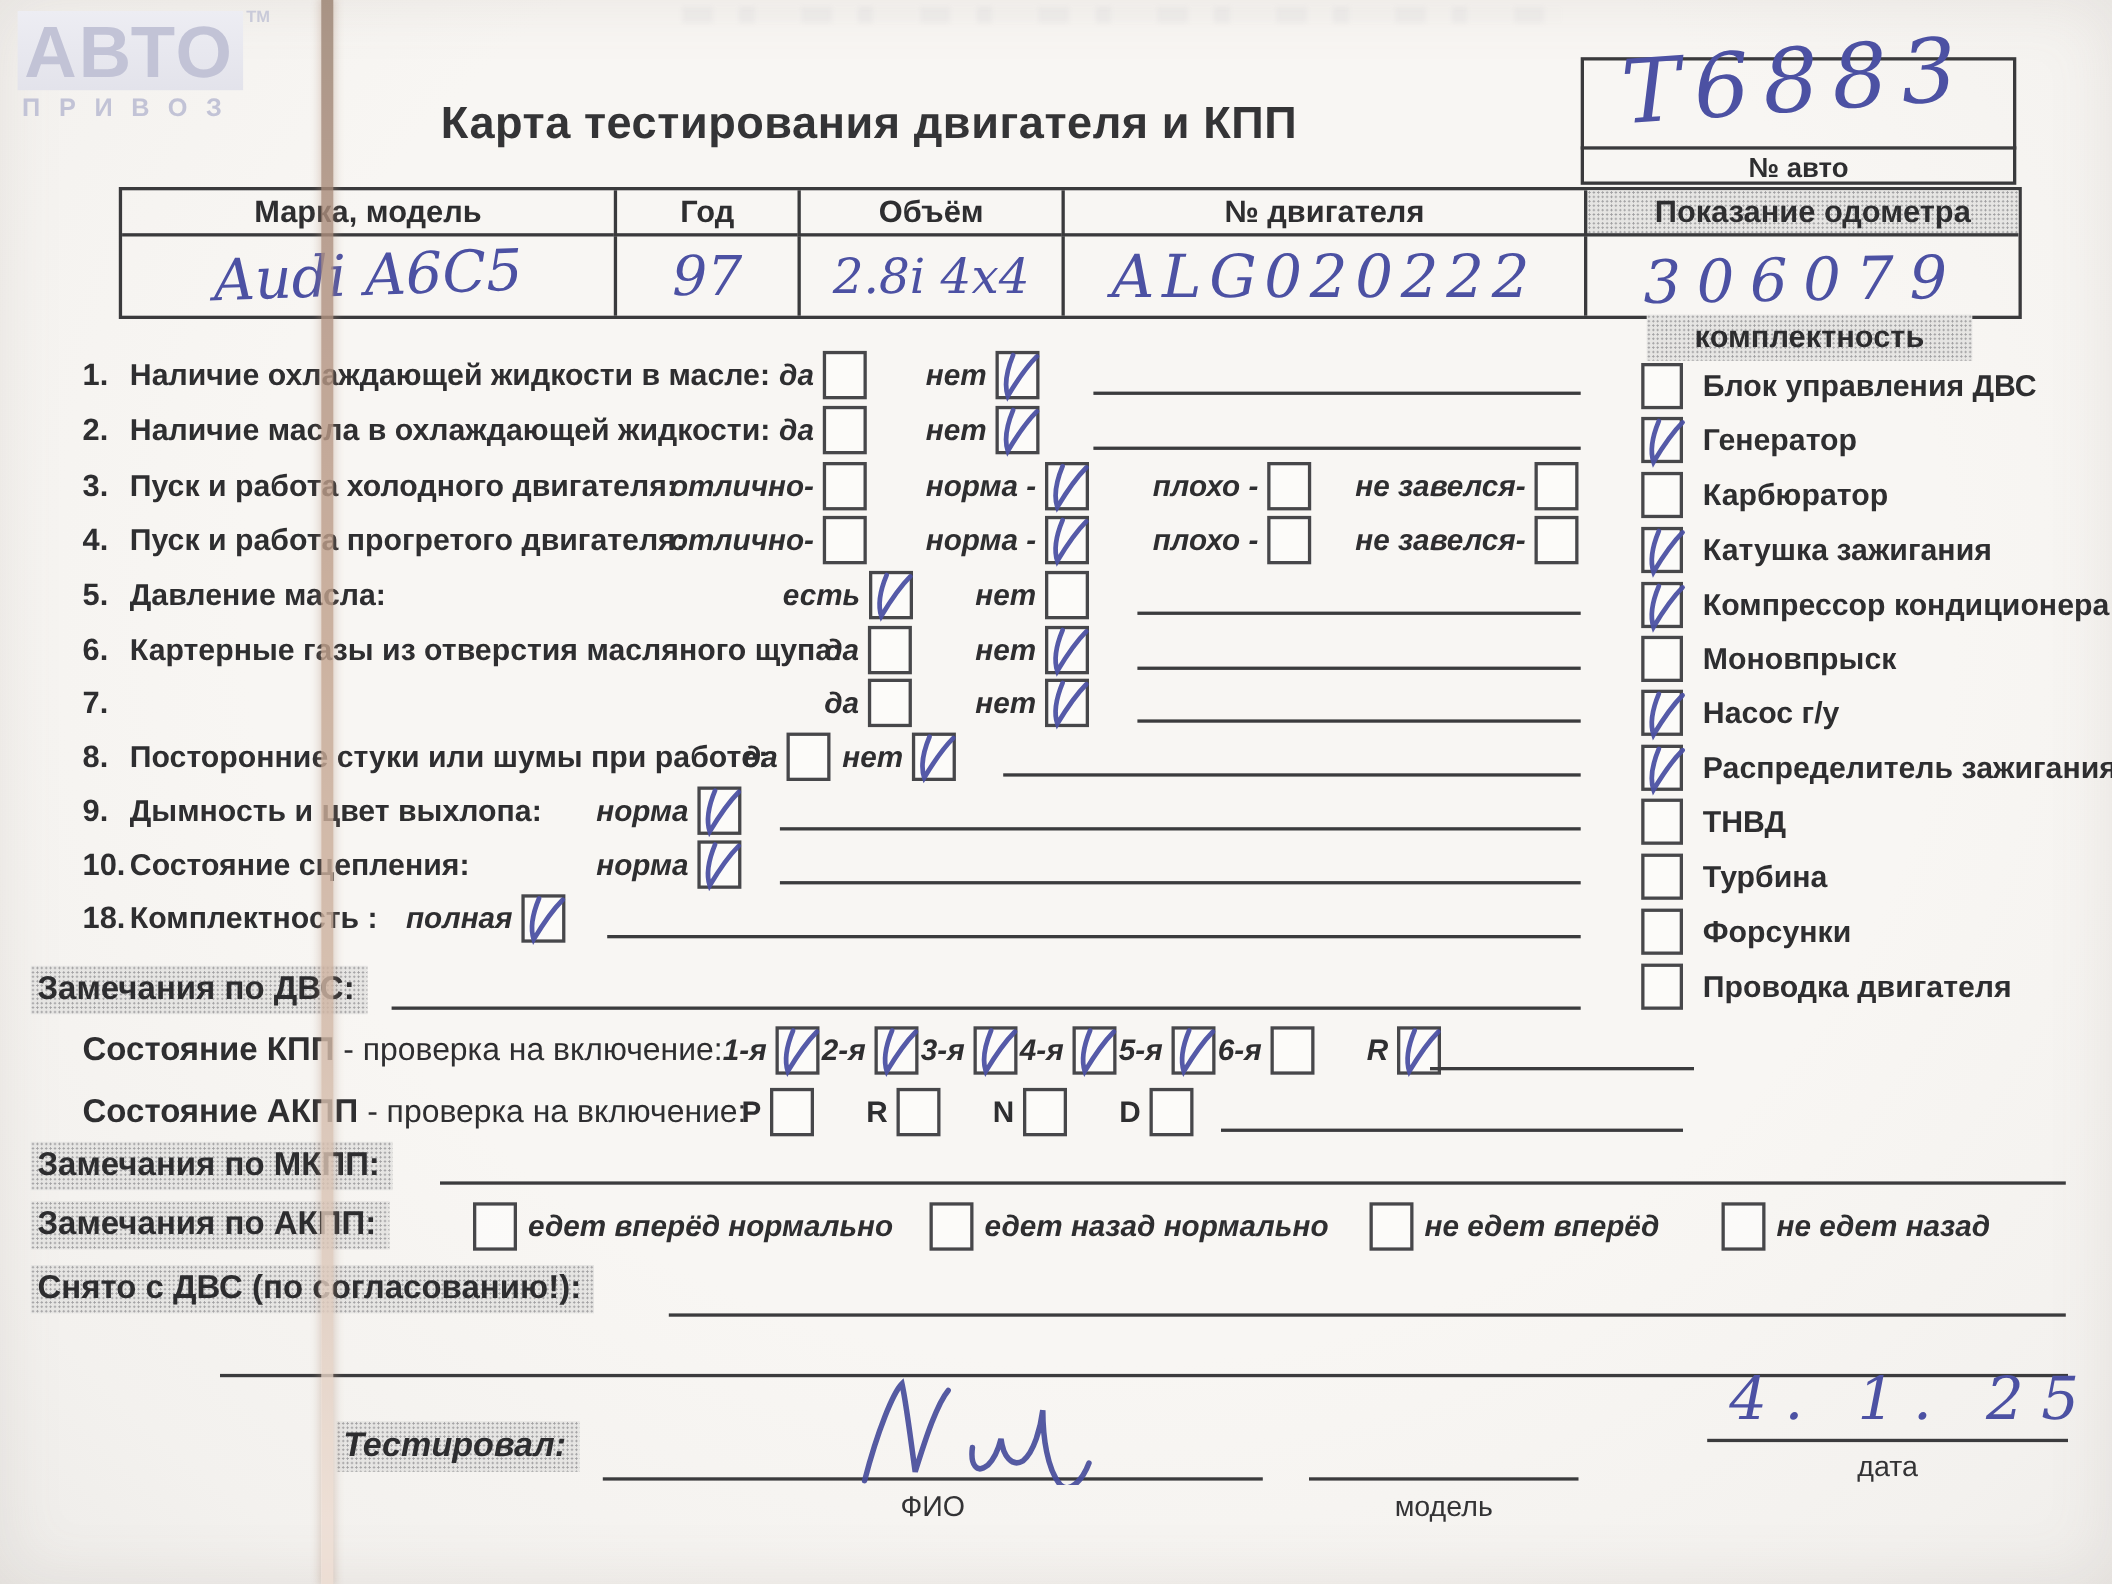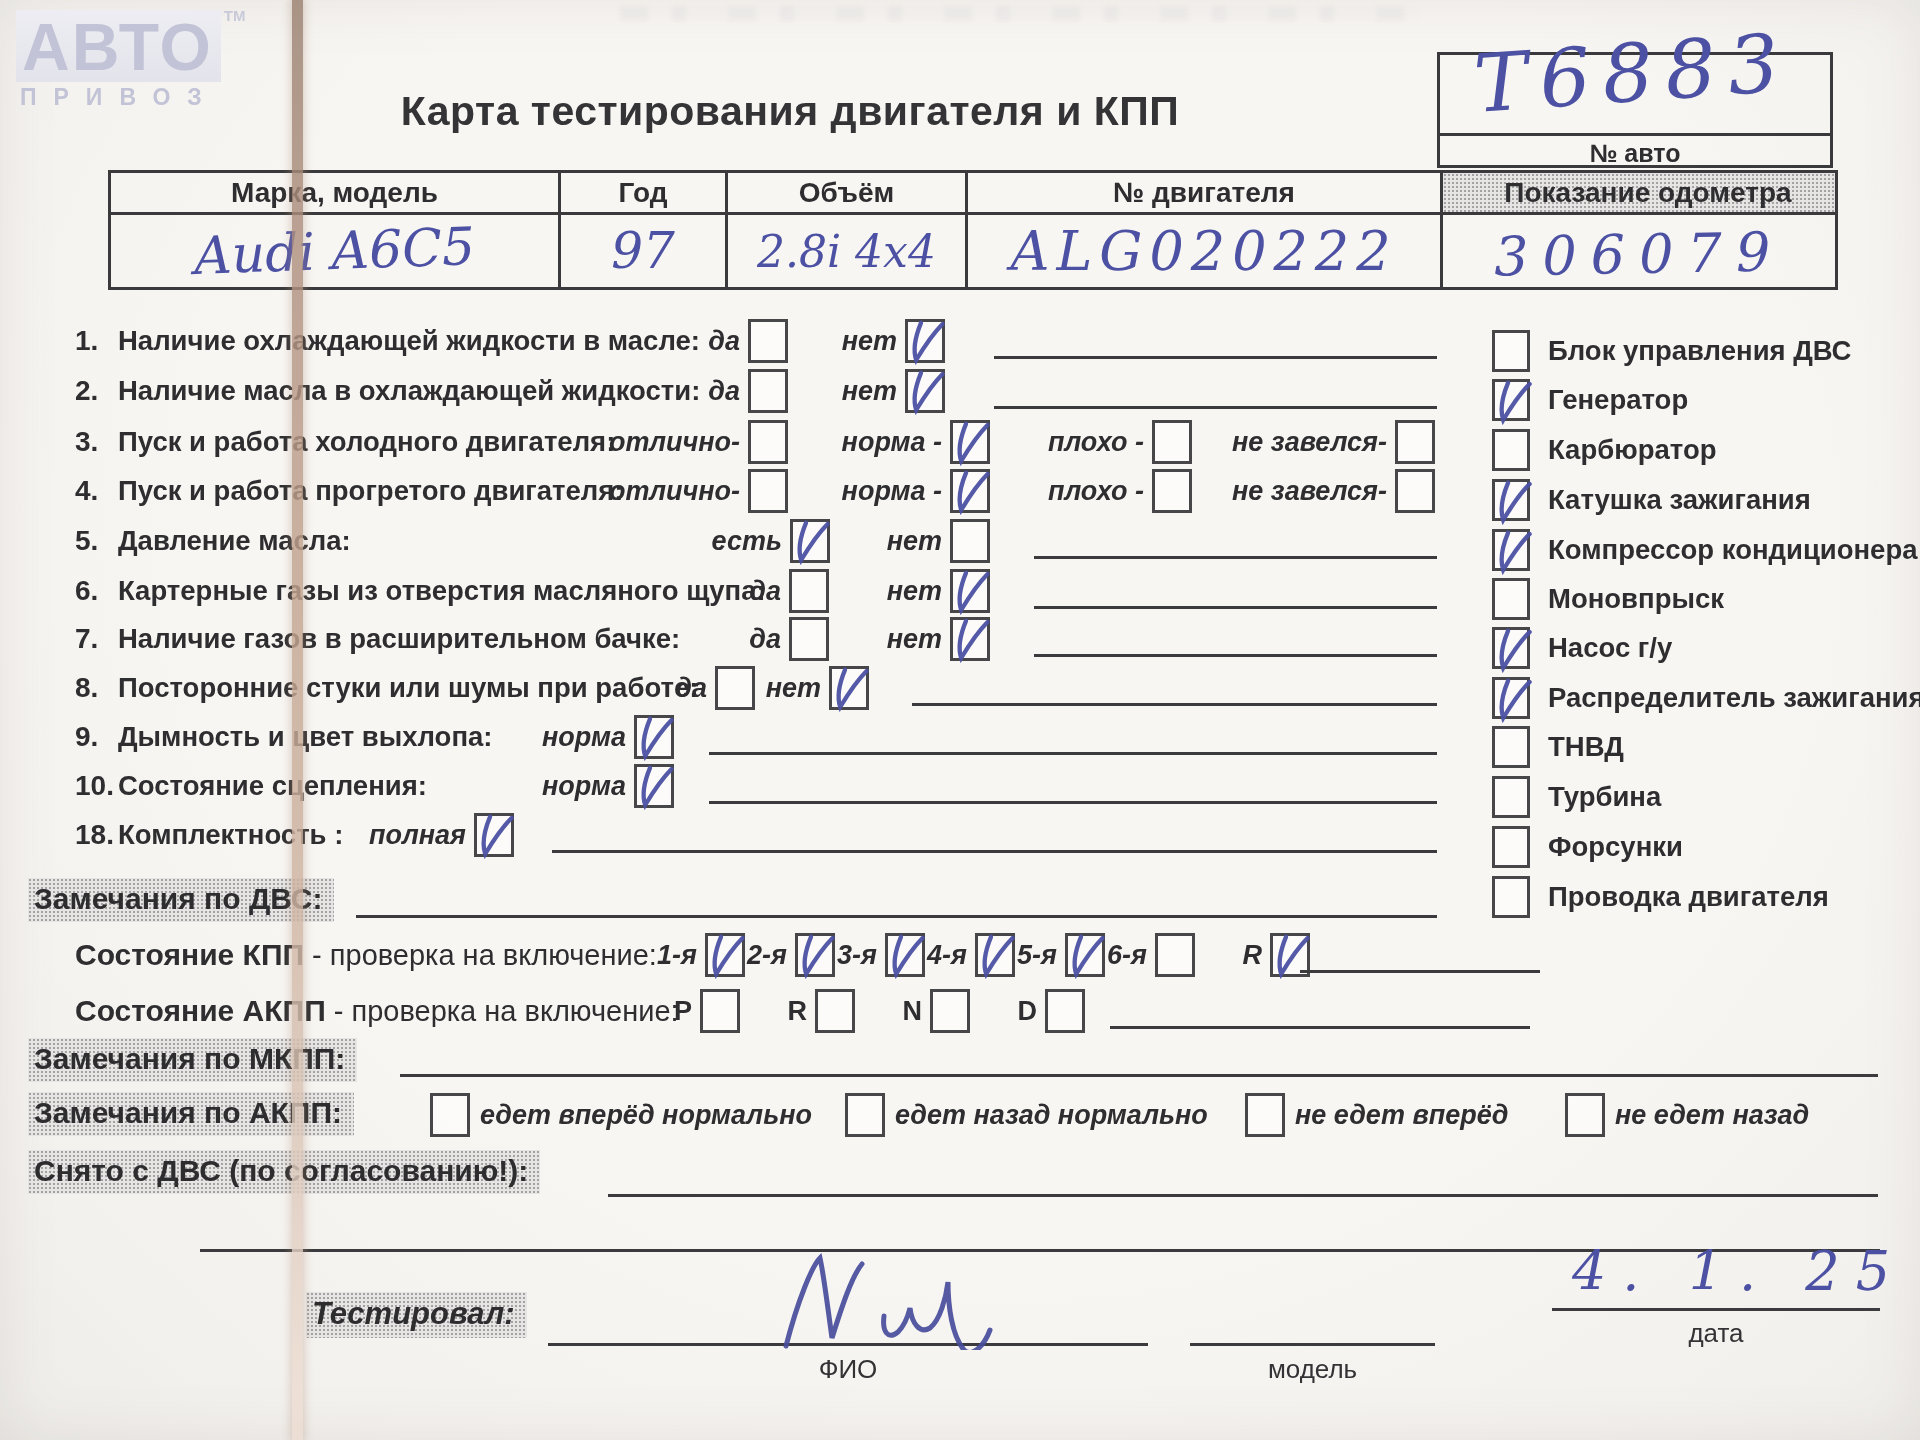--- a/index.html
+++ b/index.html
@@ -110,20 +110,21 @@
         <span class="handw hw-volume">2.8i 4x4</span>
       </div>
     <div class="cell">
         <span class="handw hw-engine">ALG020222</span>
       </div>
     <div class="cell">
         <span class="handw hw-odo">306079</span>
       </div>
   </div>
 
+  <div class="glabel comp-title">комплектность</div>
   <div id="completeness">
       <div class="comp-item" style="top: 327px;">
         <span class="cb"></span>
         <span class="comp-label">Блок управления ДВС</span>
       </div>
       <div class="comp-item" style="top: 376px;">
         <span class="cb">
           <svg viewBox="0 0 40 44" class="tick">
             <path d="M15 6 C10 18 8 28 11 37 C14 32 23 17 33 7"></path>
           </svg>
@@ -240,21 +241,20 @@
         <span class="row-num">6.</span>
         <span class="row-label">Картерные газы из отверстия масляного щупа:</span>
         <span class="opt" style="left: 729px;"><span class="opt-label">да</span><span class="cb"></span></span>
         <span class="opt" style="left: 890px;"><span class="opt-label">нет</span><span class="cb"><svg viewBox="0 0 40 44" class="tick">
               <path d="M15 6 C10 18 8 28 11 37 C14 32 23 17 33 7"></path>
             </svg></span></span>
         <span class="wline" style="left: 974px; width: 403px;"></span>
       </div>
       <div class="chk-row" style="top: 614px;">
         <span class="row-num">7.</span>
-        <span class="row-label">Наличие газов в расширительном бачке:</span>
         <span class="opt" style="left: 729px;"><span class="opt-label">да</span><span class="cb"></span></span>
         <span class="opt" style="left: 890px;"><span class="opt-label">нет</span><span class="cb"><svg viewBox="0 0 40 44" class="tick">
               <path d="M15 6 C10 18 8 28 11 37 C14 32 23 17 33 7"></path>
             </svg></span></span>
         <span class="wline" style="left: 974px; width: 403px;"></span>
       </div>
       <div class="chk-row" style="top: 663px;">
         <span class="row-num">8.</span>
         <span class="row-label">Посторонние стуки или шумы при работе:</span>
         <span class="opt" style="left: 655px;"><span class="opt-label">да</span><span class="cb"></span></span>

